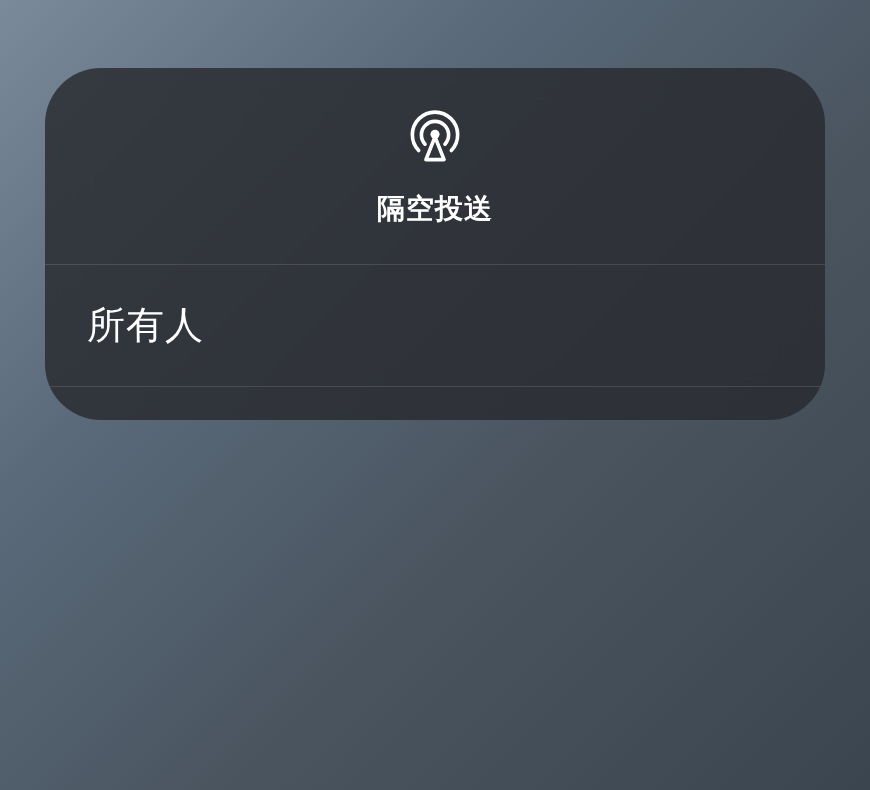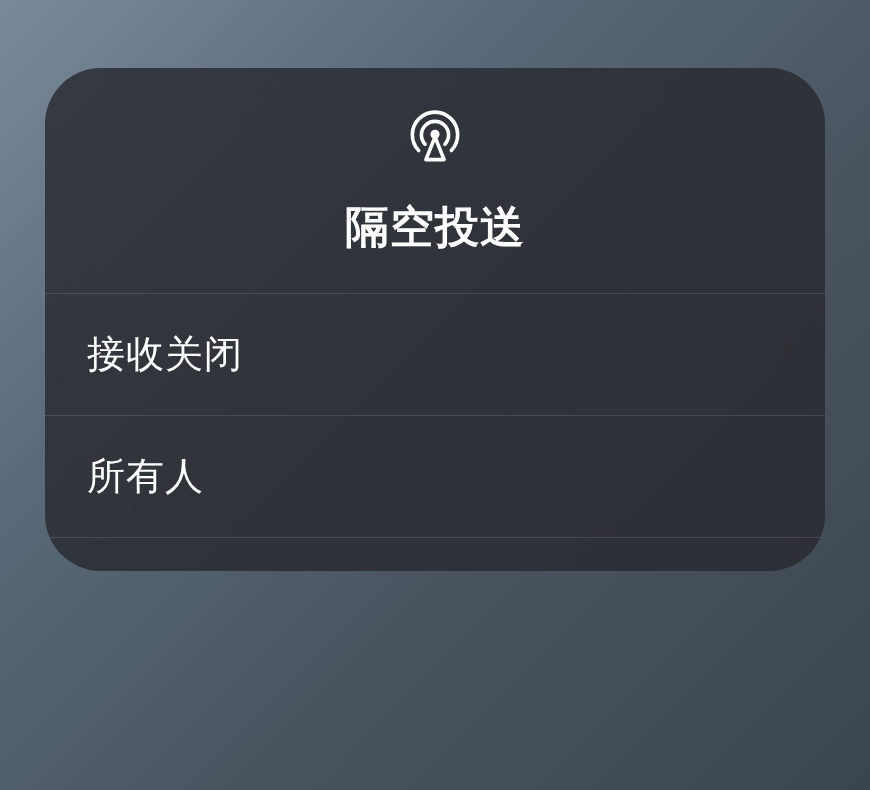--- a/index.html
+++ b/index.html
@@ -44,24 +44,23 @@
       justify-content: center;
     }
 
     .icon-wrap svg {
       width: 58px;
       height: 58px;
     }
 
     .title {
       color: #ffffff;
-      font-size: 44px;
+      font-size: 28px;
       font-weight: 600;
       letter-spacing: 1px;
-      margin-top: 8px;
     }
 
     .options {
       display: flex;
       flex-direction: column;
     }
 
     .option {
       display: flex;
       align-items: center;
@@ -111,28 +110,20 @@
         <circle cx="32" cy="30" r="5" fill="#ffffff" stroke="none"></circle>
         <path d="M 21 41 A 15 15 0 1 1 43 41"></path>
         <path d="M 14 48 A 25 25 0 1 1 50 48"></path>
         <path d="M 32 33 L 22 58 L 42 58 Z" fill="none" stroke="#ffffff" stroke-width="4" stroke-linejoin="round"></path>
       </svg>
     </div>
     <div class="title">隔空投送</div>
   </div>
 
   <div class="options">
-    <div class="option">
-      <span class="option-label">接收关闭</span>
-      <span class="check hidden">
-        <svg viewBox="0 0 24 24" fill="none" stroke="#ffffff" stroke-width="3" stroke-linecap="round" stroke-linejoin="round">
-          <polyline points="4 13 9 18 20 6"></polyline>
-        </svg>
-      </span>
-    </div>
 
 
     <div class="option">
       <span class="option-label">所有人</span>
       <span class="check hidden">
         <svg viewBox="0 0 24 24" fill="none" stroke="#ffffff" stroke-width="3" stroke-linecap="round" stroke-linejoin="round">
           <polyline points="4 13 9 18 20 6"></polyline>
         </svg>
       </span>
     </div>

